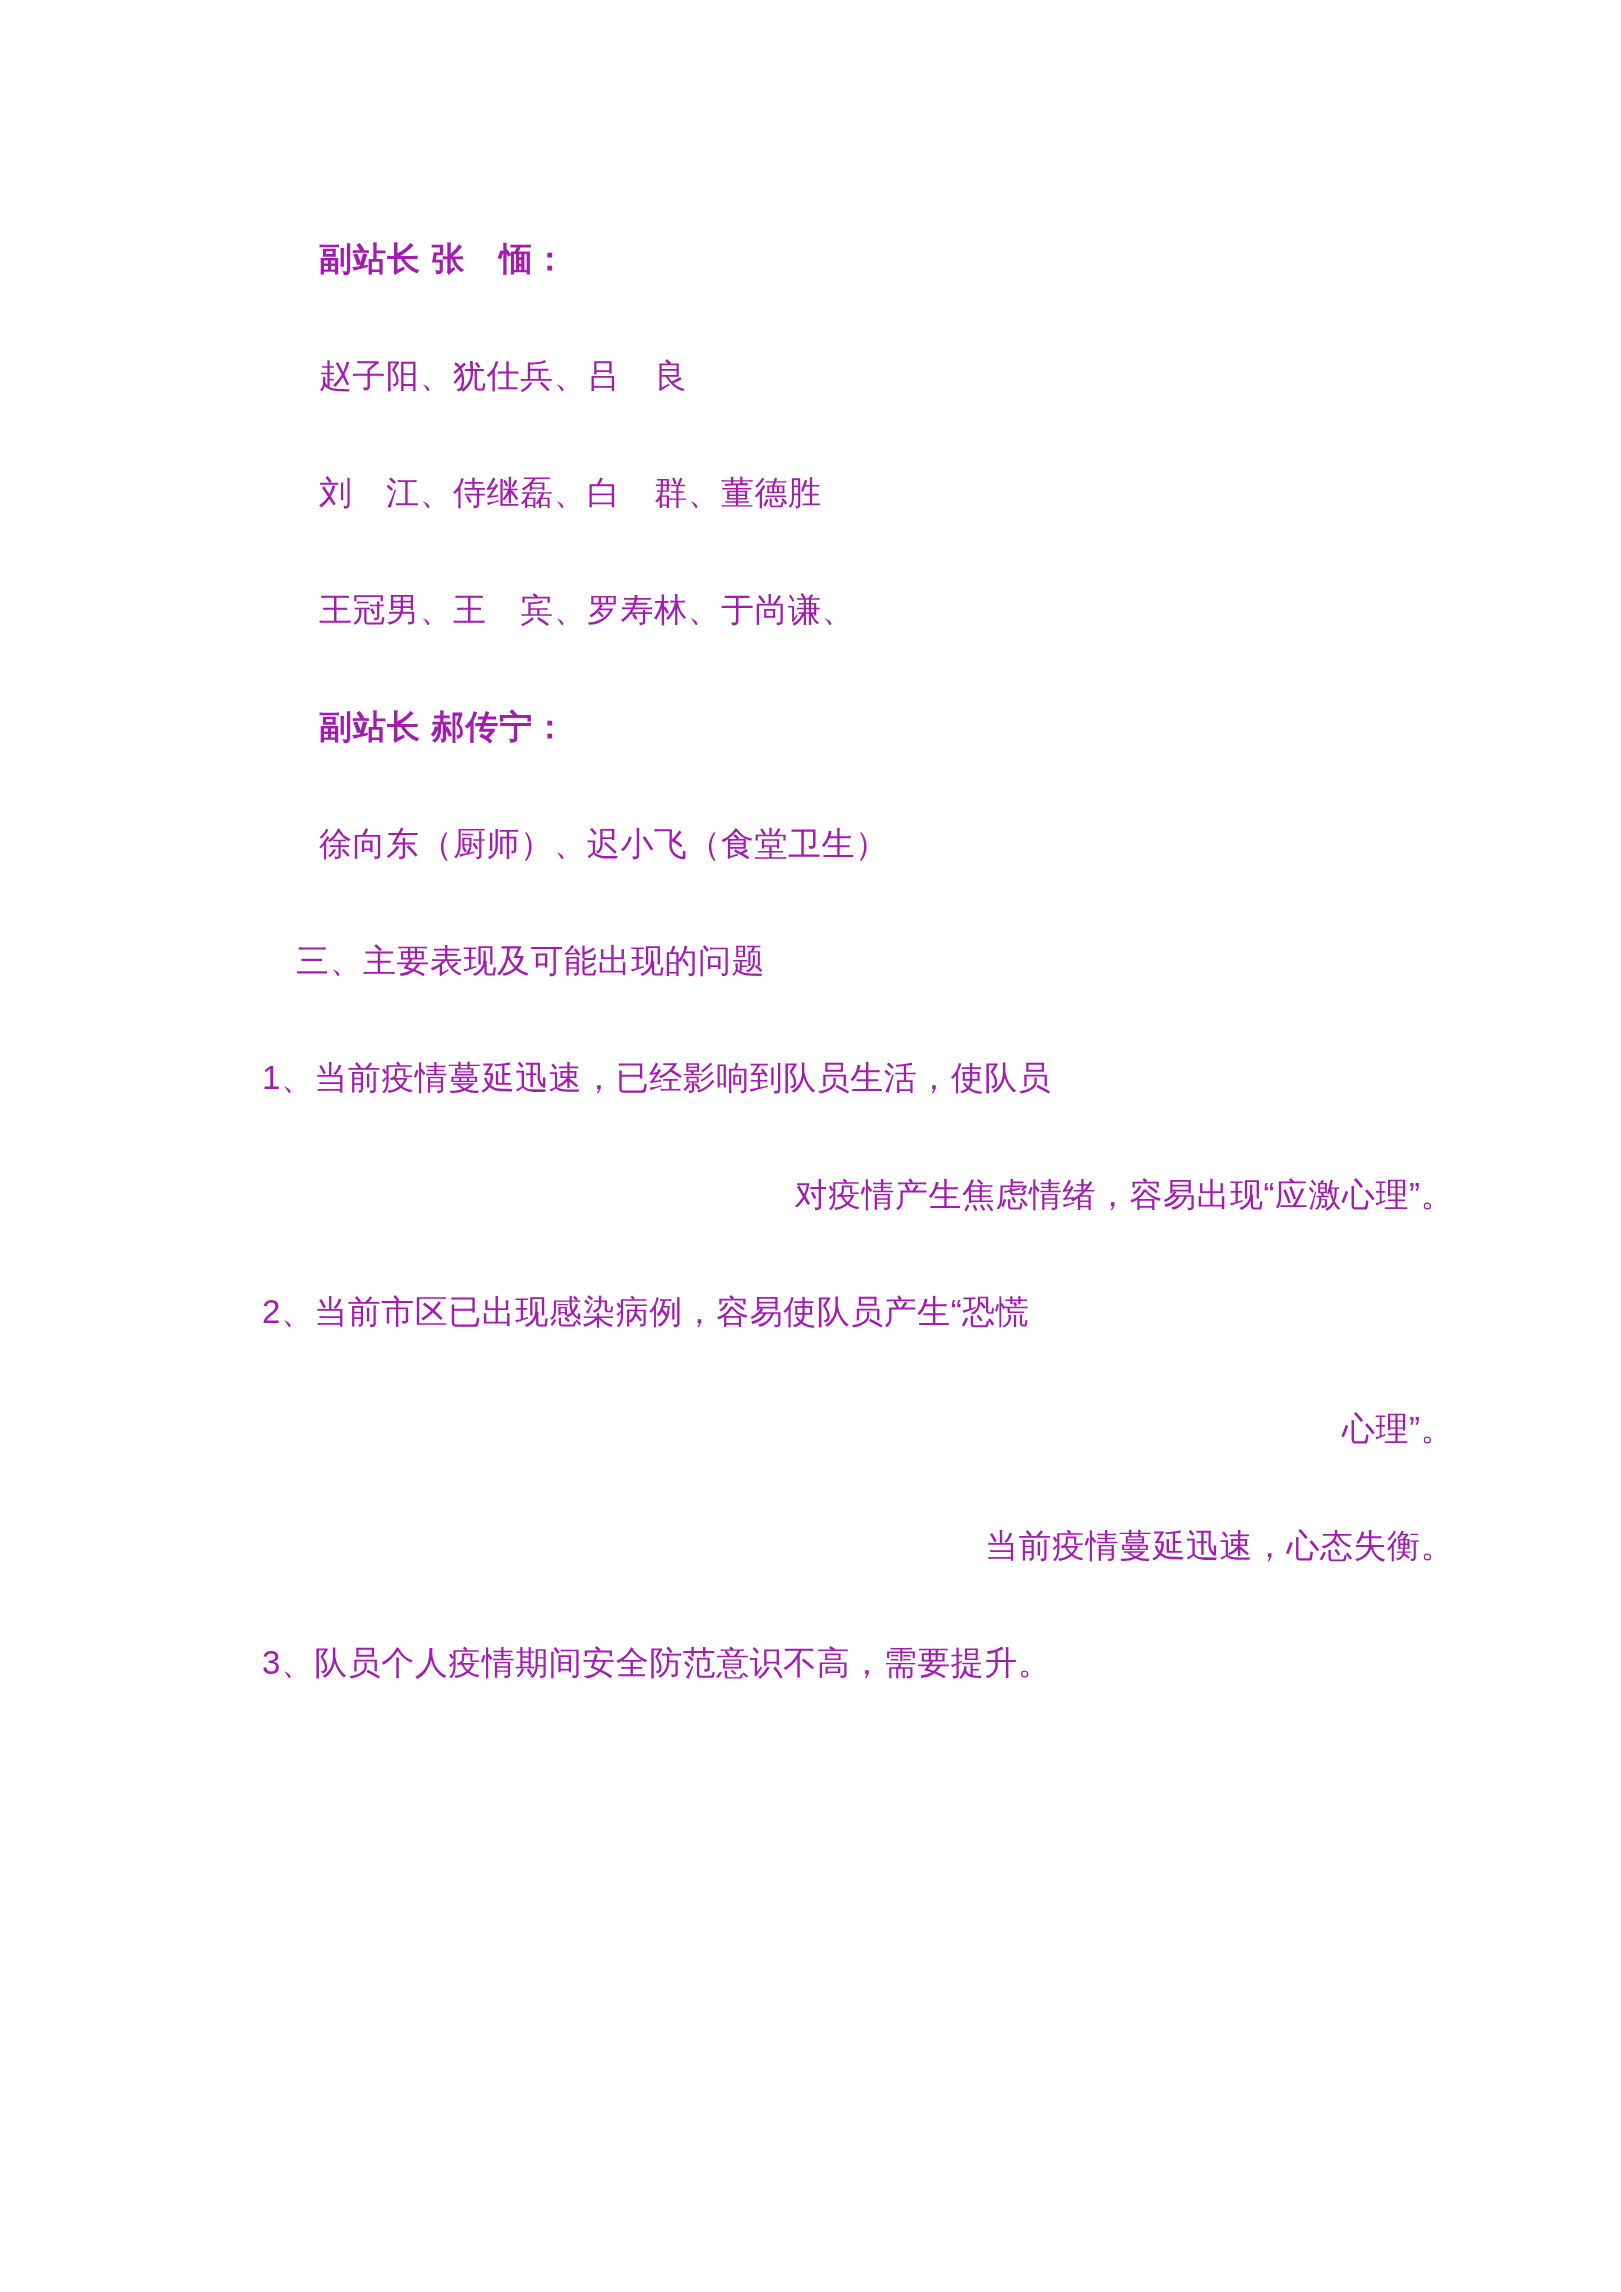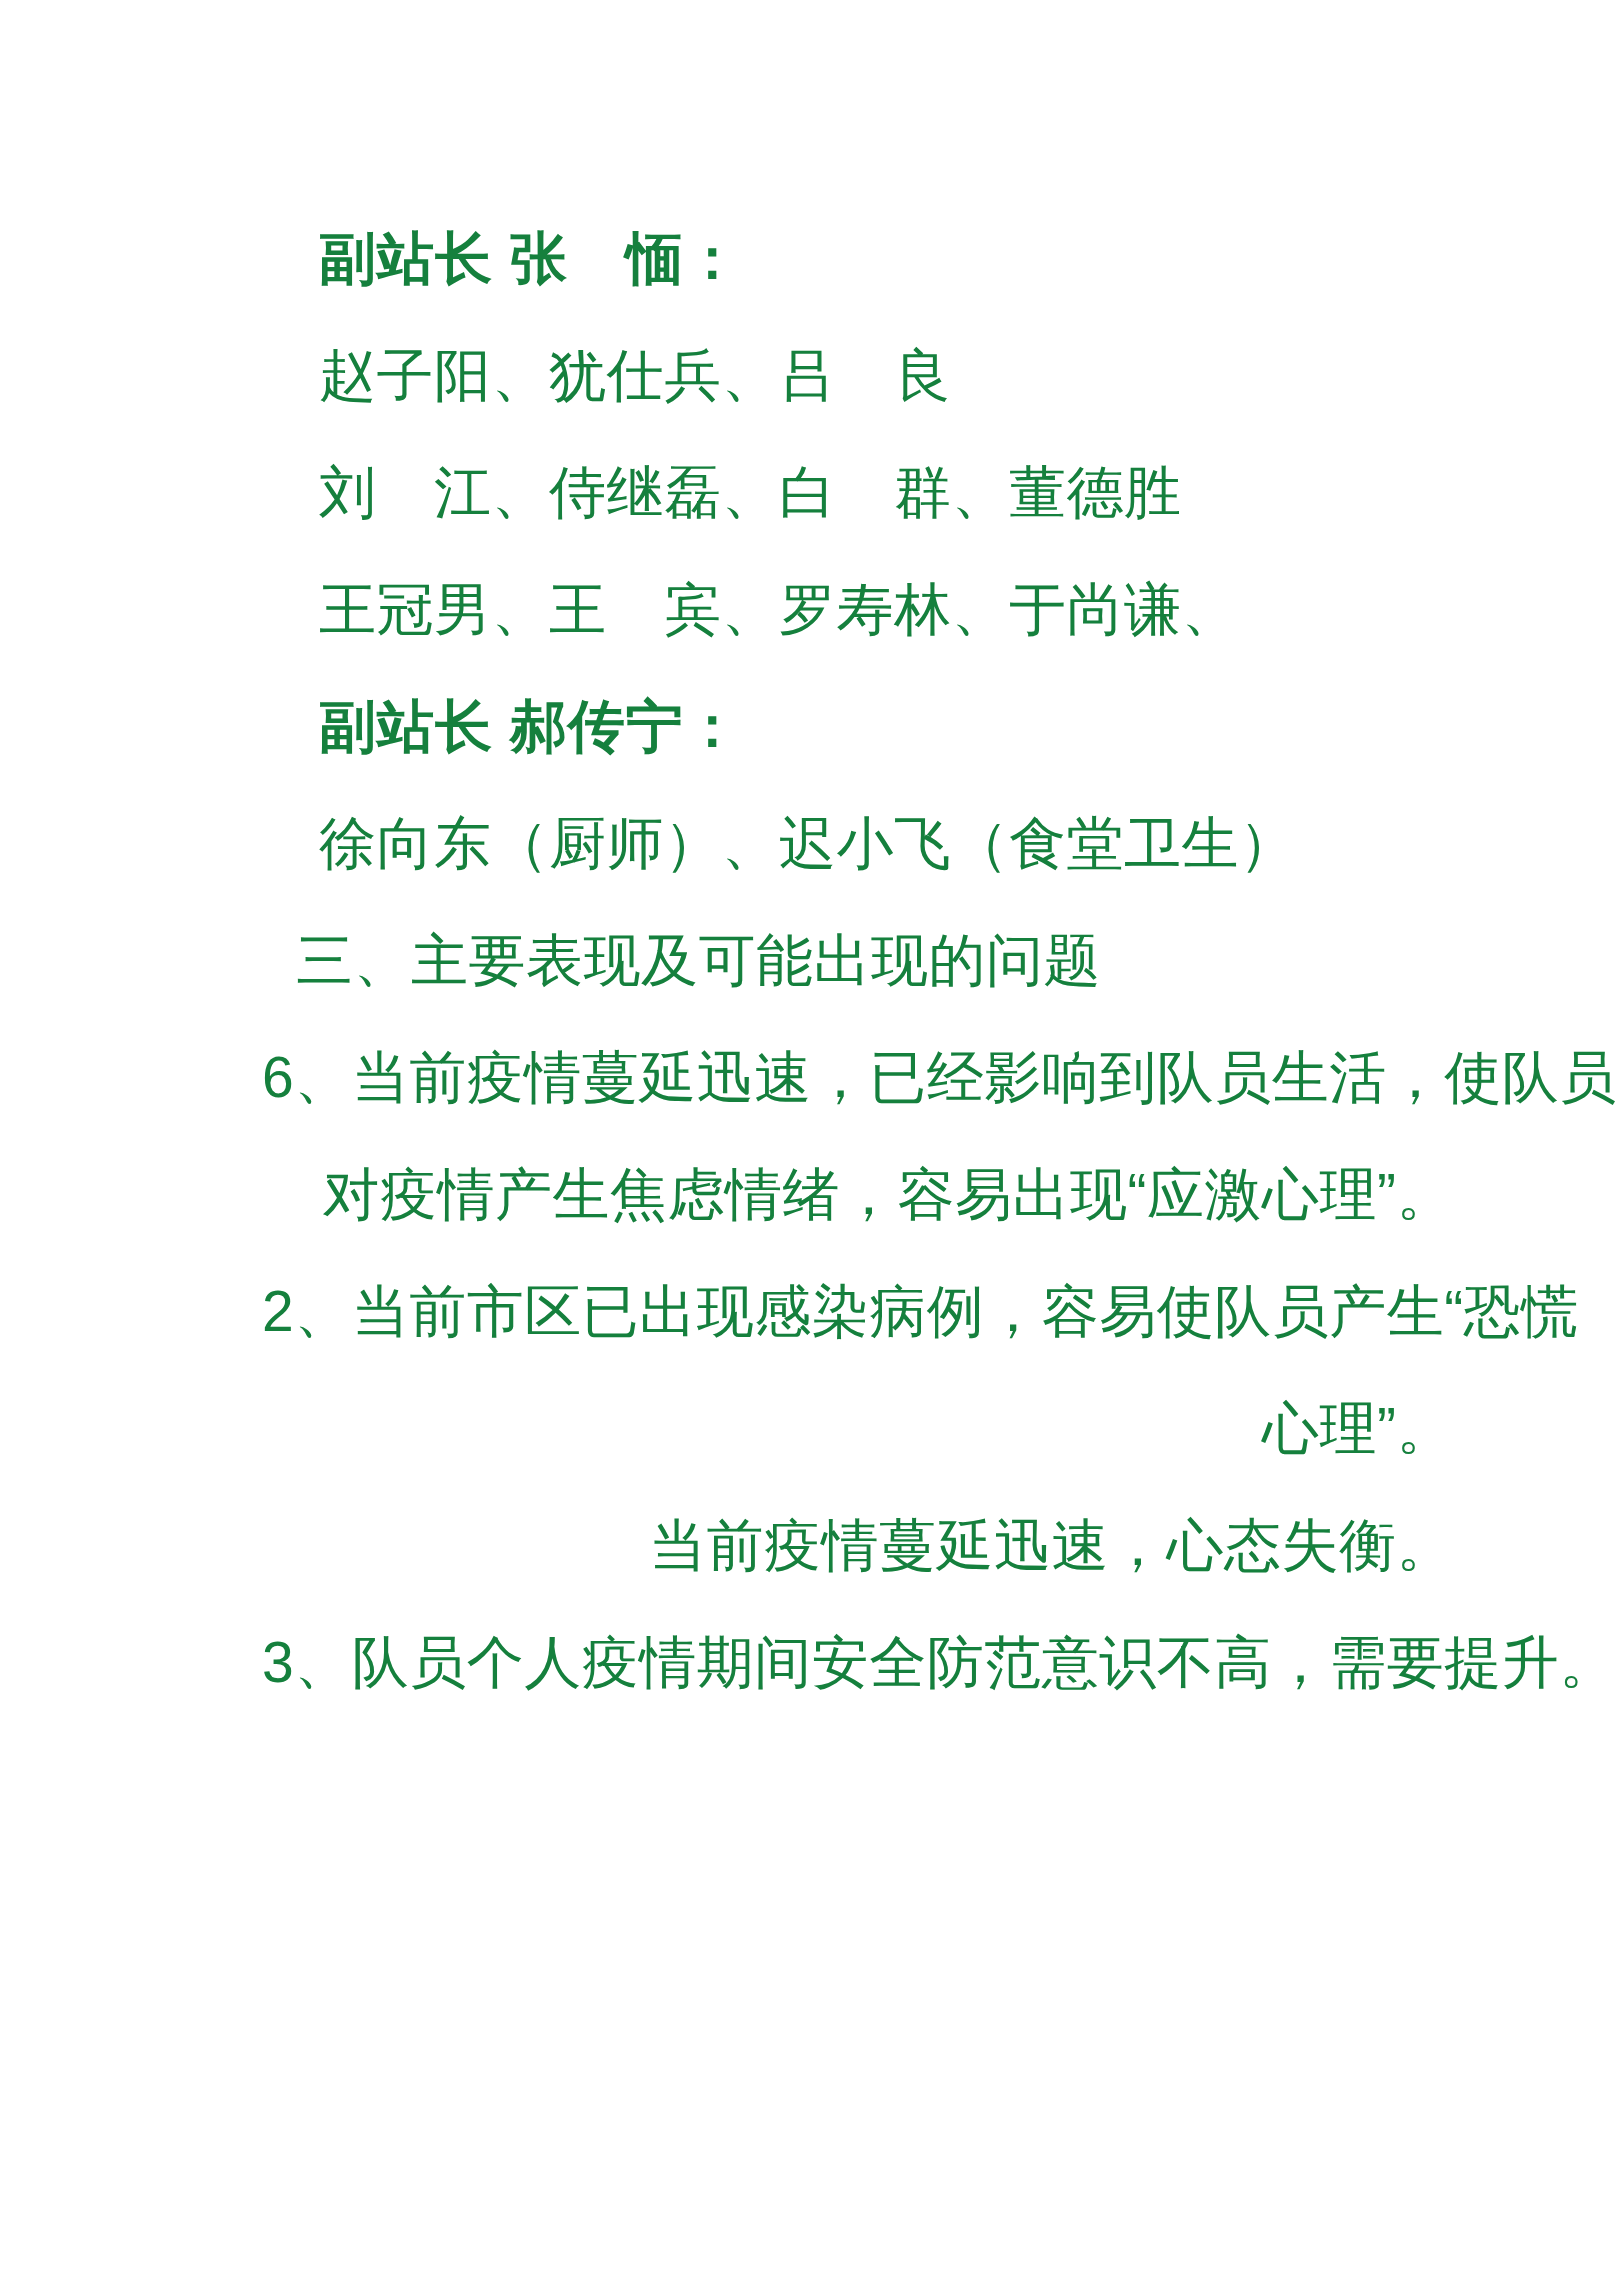--- a/index.html
+++ b/index.html
@@ -16,26 +16,26 @@
     font-family: "Liberation Sans", sans-serif;
     color: #000000;
   }
   .doc {
     position: absolute;
     top: 200px;
     left: 208px;
     right: 167px;
   }
   .line {
-    font-size: 57px;
+    font-size: 33px;
     line-height: 117px;
     height: 117px;
     white-space: pre;
     letter-spacing: 0.5px;
-    color: #15803d;
+    color: #a21caf;
   }
   .line.bold {
     font-weight: 900;
     letter-spacing: 1px;
   }
   .indent-name    { padding-left: 111px; }
   .indent-section { padding-left: 88px;  }
   .indent-para    { padding-left: 54px;  }
   .indent-none    { padding-left: 0; text-align: right;     }
 </style>
@@ -44,21 +44,21 @@
 
 <div class="page">
   <div class="doc">
       <div class="line bold indent-name">副站长 张　愐：</div>
       <div class="line normal indent-name">赵子阳、犹仕兵、吕　良</div>
       <div class="line normal indent-name">刘　江、侍继磊、白　群、董德胜</div>
       <div class="line normal indent-name">王冠男、王　宾、罗寿林、于尚谦、</div>
       <div class="line bold indent-name">副站长 郝传宁：</div>
       <div class="line normal indent-name">徐向东（厨师）、迟小飞（食堂卫生）</div>
       <div class="line normal indent-section">三、主要表现及可能出现的问题</div>
-      <div class="line normal indent-para">6、当前疫情蔓延迅速，已经影响到队员生活，使队员</div>
+      <div class="line normal indent-para">1、当前疫情蔓延迅速，已经影响到队员生活，使队员</div>
       <div class="line normal indent-none">对疫情产生焦虑情绪，容易出现“应激心理”。</div>
       <div class="line normal indent-para">2、当前市区已出现感染病例，容易使队员产生“恐慌</div>
       <div class="line normal indent-none">心理”。</div>
       <div class="line normal indent-none">当前疫情蔓延迅速，心态失衡。</div>
       <div class="line normal indent-para">3、队员个人疫情期间安全防范意识不高，需要提升。</div>
     </div>
 </div>
 
 
 </body></html>

